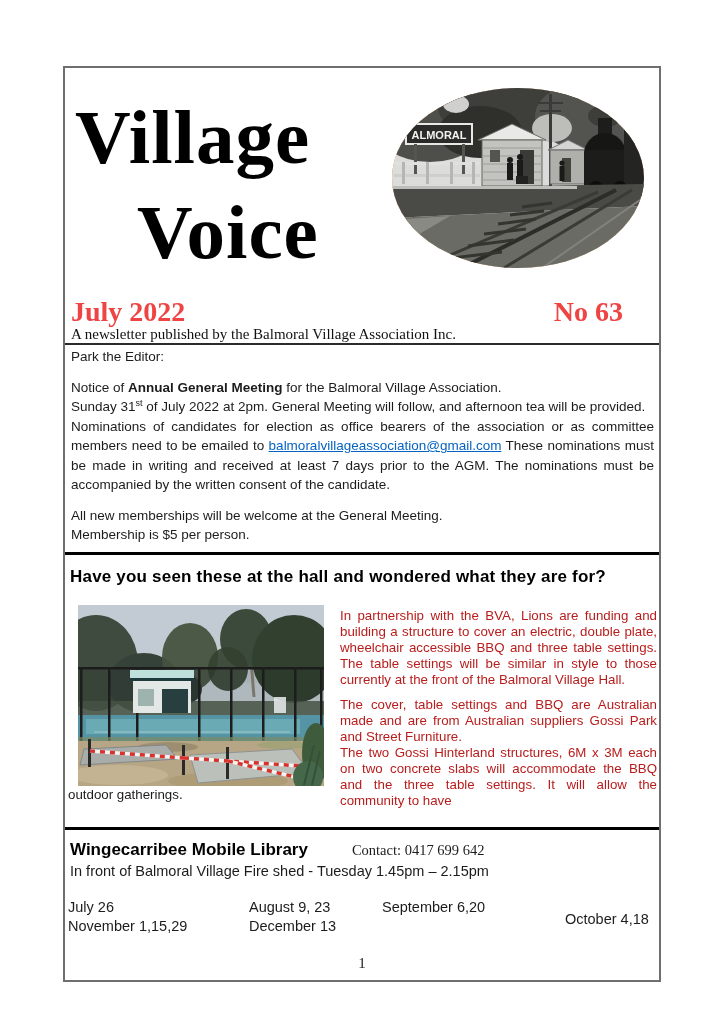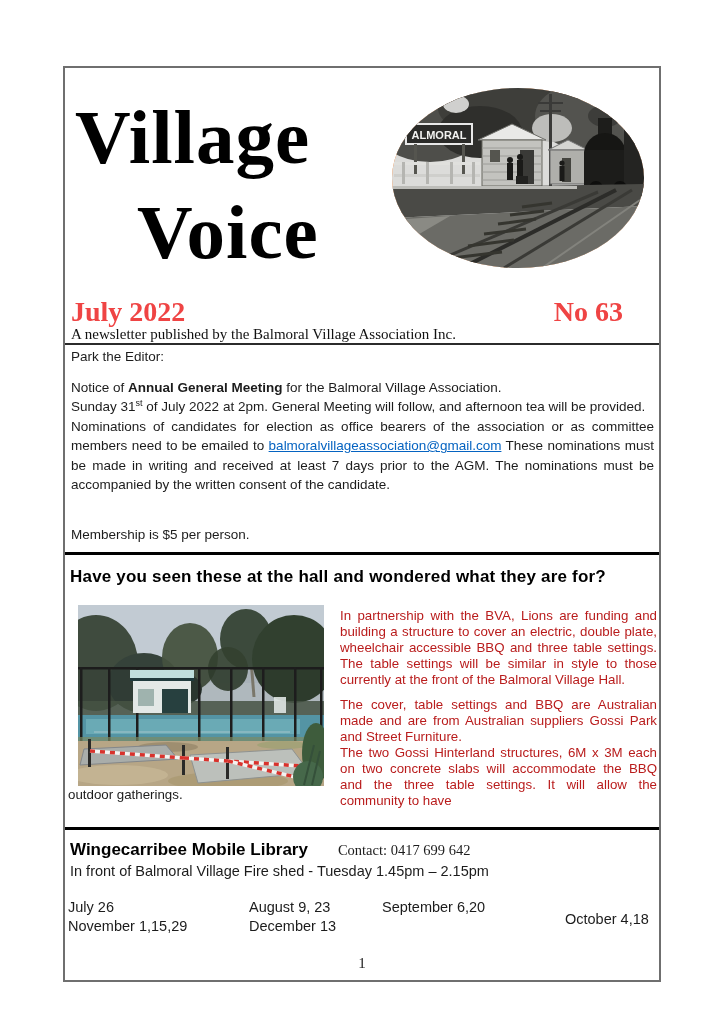--- a/index.html
+++ b/index.html
@@ -60,21 +60,21 @@
     font-size:13.3px;line-height:16px;text-align:justify;color:#b91c1c;
   }
   .hall-text p{margin:0;}
   .hall-text p + p{margin-top:9px;}
   .hall-text .nogap{margin-top:0;}
   .hall-overflow{
     position:absolute;left:3px;top:719px;font-size:13.3px;color:#1c1c1c;
   }
   
   .library-head{
-    position:absolute;left:5px;top:772px;display:flex;align-items:baseline;gap:30px;
+    position:absolute;left:5px;top:772px;display:flex;align-items:baseline;gap:44px;
   }
   .library-name{font-size:17px;font-weight:bold;color:#000;}
   .library-contact{font-size:14.5px;font-family:Liberation Serif, serif;}
   .library-location{position:absolute;left:5px;top:795px;font-size:14.5px;}
   .lib-date{position:absolute;font-size:14.5px;white-space:nowrap;}
   
   .page-number{
     position:absolute;left:0;top:887px;width:100%;text-align:center;
     font-family:"Liberation Serif", serif;font-size:15px;color:#222;
   }
@@ -176,21 +176,21 @@
 
   <div class="subtitle">A newsletter published by the Balmoral Village Association Inc.</div>
 
   <div class="rule rule-thin"></div>
 
   <div class="editor-block">
     <p>Park the Editor:</p>
     <p class="justify"><span>Notice of </span><b>Annual General Meeting</b><span> for the Balmoral Village Association.</span><br>
       <span>Sunday 31</span><sup>st</sup><span> of July 2022 at 2pm. General Meeting will follow, and afternoon tea will be provided.</span><br>
       <span>Nominations of candidates for election as office bearers of the association or as committee members need to be emailed to </span><a class="email-link" style="color:#0563C1;">balmoralvillageassociation@gmail.com</a><span>  These nominations must be made in writing and received at least 7 days prior to the AGM. The nominations must be accompanied by the written consent of the candidate.</span></p>
-    <p><br>
+    <p><span>All new memberships will be welcome at the General Meeting.</span><br>
       <span>Membership is $5 per person.</span></p>
   </div>
 
   <div class="rule rule-thick"></div>
 
   <div class="hall-heading">Have you seen these at the hall and wondered what they are for?</div>
 
   <div class="hall-photo">
     <svg viewBox="0 0 246 181">
       <rect width="246" height="120" fill="#c2cbd3"></rect>

